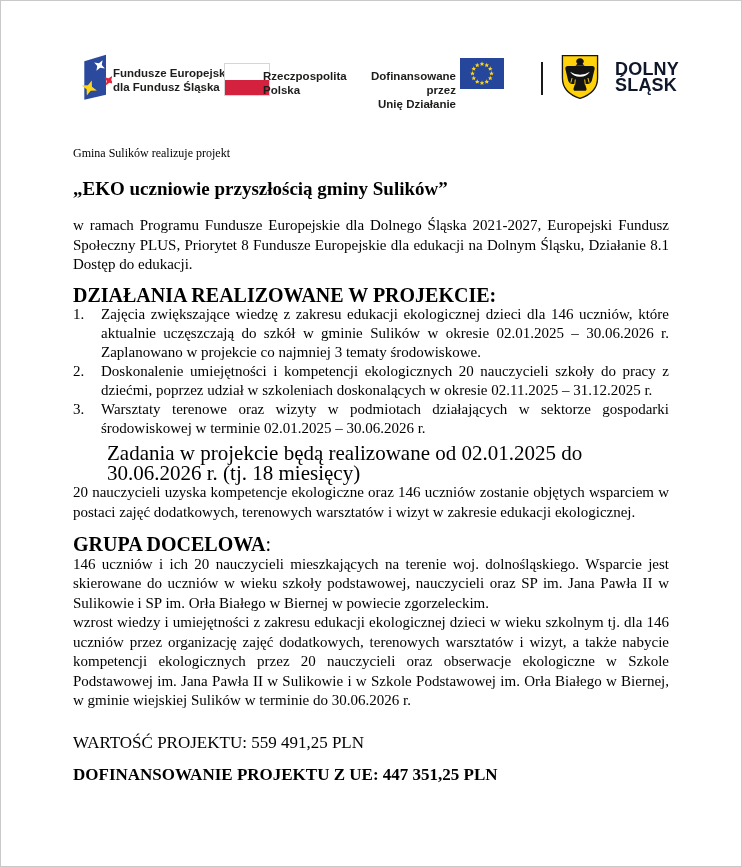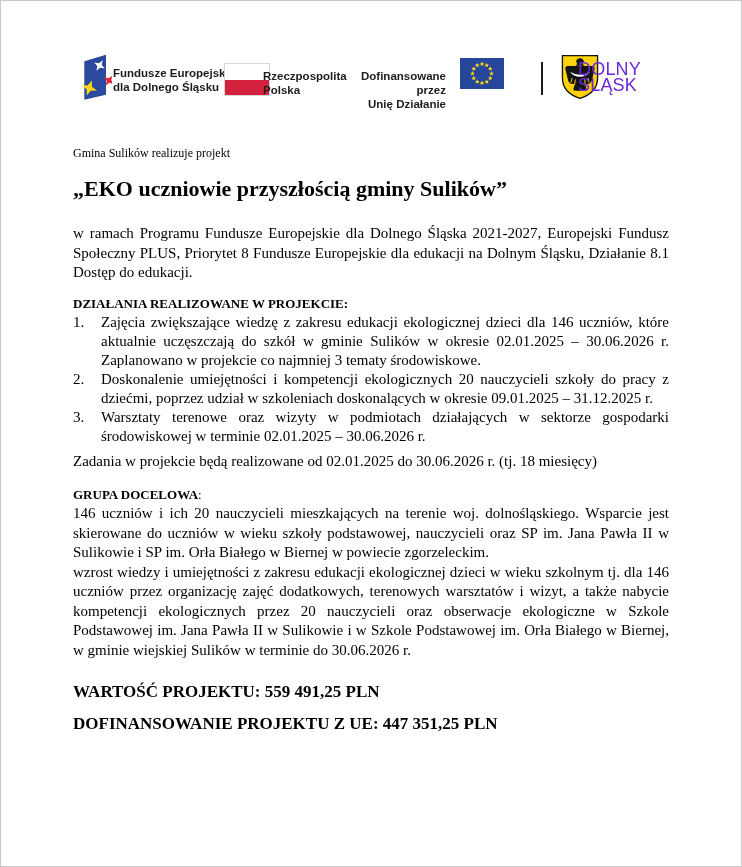--- a/index.html
+++ b/index.html
@@ -32,53 +32,53 @@
     position: absolute; left: 151px; top: 10px;
     width: 46px; height: 33px; border: 1px solid #d6d6d6;
   }
   .pl-flag .white-half { height: 50%; background: #ffffff; }
   .pl-flag .red-half   { height: 50%; background: #d4213d; }
   .pl-text {
     position: absolute; left: 190px; top: 16px;
     font-size: 11.5px; font-weight: 700; line-height: 14px; color: #1d1d1b;
   }
   .cofund-text {
-    position: absolute; left: 273px; top: 16px; width: 100px;
+    position: absolute; left: 283px; top: 16px; width: 100px;
     text-align: right;
     font-size: 11.5px; font-weight: 700; line-height: 14px; color: #1d1d1b;
   }
   .eu-flag-svg { position: absolute; left: 387px; top: 5px; }
   .band-divider {
     position: absolute; left: 468px; top: 9px;
     width: 2px; height: 33px; background: #1a1a1a;
   }
   .ds-shield-svg { position: absolute; left: 488px; top: 1px; }
   .ds-text {
-    position: absolute; left: 505px; top: 9px;
-    font-size: 18px; font-weight: 400; line-height: 15.5px;
-    letter-spacing: 0.2px; color: #6d28d9;
+    position: absolute; left: 542px; top: 9px;
+    font-size: 18px; font-weight: 700; line-height: 15.5px;
+    letter-spacing: 0.2px; color: #0f172a;
   }
 
   
   .intro   { margin-top: 40px; font-size: 12px; line-height: 21px; }
-  .title   { margin-top: 13px; font-size: 22px; line-height: 24px; font-weight: bold; }
+  .title   { margin-top: 13px; font-size: 19px; line-height: 24px; font-weight: bold; }
   .para    { font-size: 15px; line-height: 19.5px; text-align: justify; }
-  .program { margin-top: 23px; }
-  .h       { font-size: 13px; line-height: 19.5px; font-weight: bold; }
+  .program { margin-top: 15px; }
+  .h       { font-size: 20px; line-height: 19.5px; font-weight: bold; }
   .h-dzialania { margin-top: 11px; }
   .list .li { display: flex; font-size: 15px; line-height: 19px; }
   .li-num  { width: 28px; flex-shrink: 0; }
   .li-text { flex: 1; text-align: justify; }
-  .note    { margin-top: 6px; font-size: 15px; line-height: 19.5px; }
+  .note    { margin-top: 6px; font-size: 21px; line-height: 19.5px; margin-left: 34px; }
   .h-glowne { margin-top: 21px; }
   .h-grupa  { margin-top: 13px; }
   .h-cel    { margin-top: 9px; }
   .colon-normal { font-weight: normal; }
   .goal-body { line-height: 19.5px; }
-  .value-line { margin-top: 21px; font-size: 17px; line-height: 22px; font-weight: bold; }
+  .value-line { margin-top: 21px; font-size: 17px; line-height: 22px; font-weight: normal; }
   .cofin-line { margin-top: 10px; font-size: 17px; line-height: 22px; font-weight: bold; }
 </style>
 </head>
 <body>
 
 <div class="page">
   <div class="content">
 
     <header class="logo-band">
 
@@ -89,21 +89,21 @@
         </g>
         <g transform="translate(27,27.5) rotate(35)">
           <path d="M0,-6 L1.6,-1.6 L6,0 L1.6,1.6 L0,6 L-1.6,1.6 L-6,0 L-1.6,-1.6 Z" fill="#e2253b"></path>
         </g>
         <g transform="translate(17.5,12.5) rotate(30)">
           <path d="M0,-6.2 L1.65,-1.65 L6.2,0 L1.65,1.65 L0,6.2 L-1.65,1.65 L-6.2,0 L-1.65,-1.65 Z" fill="#ffffff"></path>
         </g>
       </svg>
       <div class="fe-text">
         <div>Fundusze Europejskie</div>
-        <div>dla Dolnego Śląsku</div>
+        <div>dla Fundusz Śląska</div>
       </div>
 
       <div class="pl-flag">
         <div class="white-half"></div>
         <div class="red-half"></div>
       </div>
       <div class="pl-text">
         <div>Rzeczpospolita</div>
         <div>Polska</div>
       </div>
@@ -161,29 +161,30 @@
       <p class="para program">w ramach Programu Fundusze Europejskie dla Dolnego Śląska  2021-2027, Europejski Fundusz Społeczny PLUS, Priorytet 8 Fundusze Europejskie dla edukacji na Dolnym Śląsku, Działanie 8.1 Dostęp do edukacji.</p>
 
       <div class="h h-dzialania">DZIAŁANIA REALIZOWANE W PROJEKCIE:</div>
       <div class="list">
         <div class="li">
           <span class="li-num">1.</span>
           <span class="li-text">Zajęcia zwiększające wiedzę z zakresu edukacji ekologicznej dzieci dla 146 uczniów, które aktualnie uczęszczają do szkół w gminie Sulików w okresie 02.01.2025 – 30.06.2026 r. Zaplanowano w projekcie co najmniej 3 tematy środowiskowe.</span>
         </div>
         <div class="li">
           <span class="li-num">2.</span>
-          <span class="li-text">Doskonalenie umiejętności i kompetencji ekologicznych 20 nauczycieli szkoły do pracy z dziećmi, poprzez udział w szkoleniach doskonalących w okresie 09.01.2025 – 31.12.2025 r.</span>
+          <span class="li-text">Doskonalenie umiejętności i kompetencji ekologicznych 20 nauczycieli szkoły do pracy z dziećmi, poprzez udział w szkoleniach doskonalących w okresie 02.11.2025 – 31.12.2025 r.</span>
         </div>
         <div class="li">
           <span class="li-num">3.</span>
           <span class="li-text">Warsztaty terenowe oraz wizyty w podmiotach działających w sektorze gospodarki środowiskowej w terminie 02.01.2025 – 30.06.2026 r.</span>
         </div>
       </div>
       <p class="note">Zadania w projekcie będą realizowane od 02.01.2025 do 30.06.2026 r. (tj. 18 miesięcy)</p>
 
+      <p class="para">20 nauczycieli uzyska kompetencje ekologiczne oraz 146 uczniów zostanie objętych wsparciem w postaci zajęć dodatkowych, terenowych warsztatów i wizyt w zakresie edukacji ekologicznej.</p>
 
       <div class="h h-grupa"><span>GRUPA DOCELOWA</span><span class="colon-normal">:</span></div>
       <p class="para">146 uczniów i ich 20 nauczycieli mieszkających na terenie woj. dolnośląskiego. Wsparcie jest skierowane do uczniów w wieku szkoły podstawowej, nauczycieli oraz SP im. Jana Pawła II w Sulikowie i SP im. Orła Białego w Biernej w powiecie zgorzeleckim.</p>
 
       <p class="para goal-body">wzrost wiedzy i umiejętności z zakresu edukacji ekologicznej dzieci w wieku szkolnym tj. dla 146 uczniów przez organizację zajęć dodatkowych, terenowych warsztatów i wizyt, a także nabycie kompetencji ekologicznych przez 20 nauczycieli oraz obserwacje ekologiczne w Szkole Podstawowej im. Jana Pawła II w Sulikowie i w Szkole Podstawowej im. Orła Białego w Biernej, w gminie wiejskiej Sulików w terminie do 30.06.2026 r.</p>
 
       <p class="value-line">WARTOŚĆ PROJEKTU: 559 491,25 PLN</p>
       <p class="cofin-line">DOFINANSOWANIE PROJEKTU Z UE: 447 351,25 PLN</p>
     </main>
   </div>

